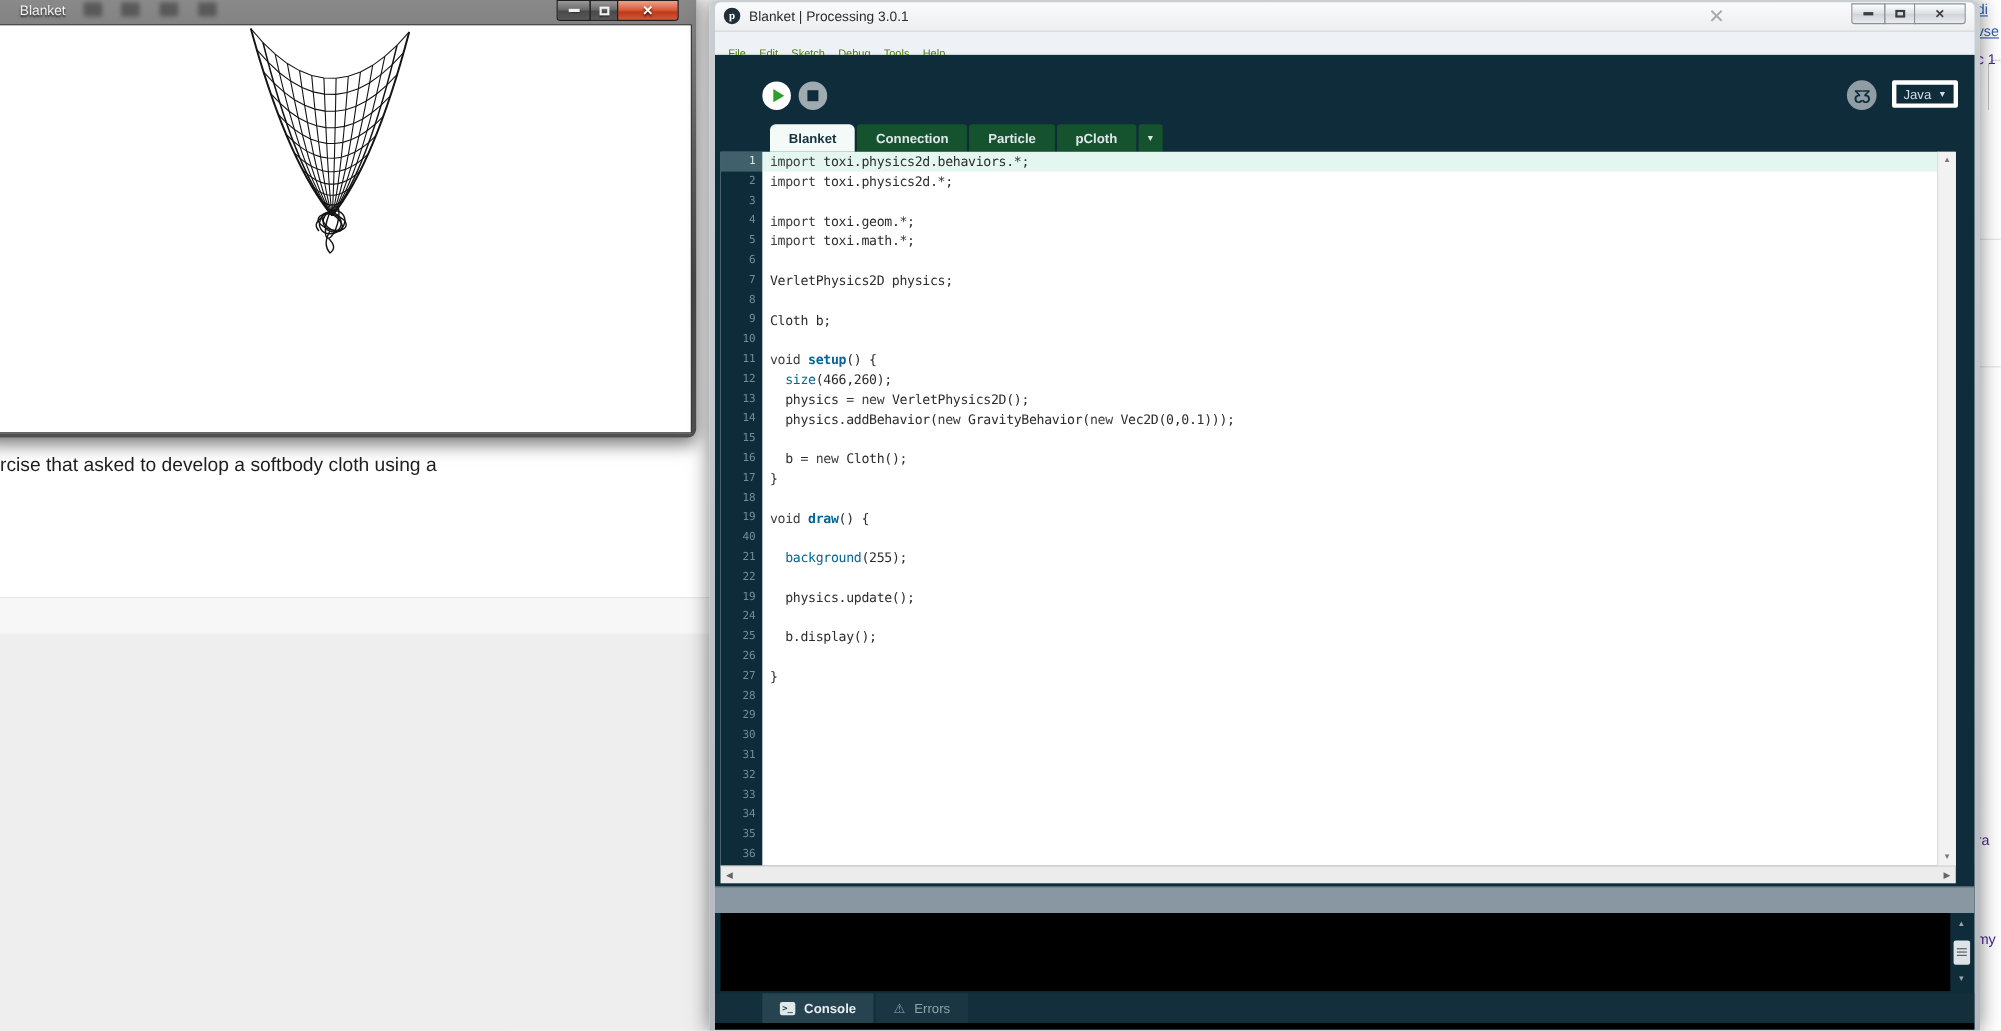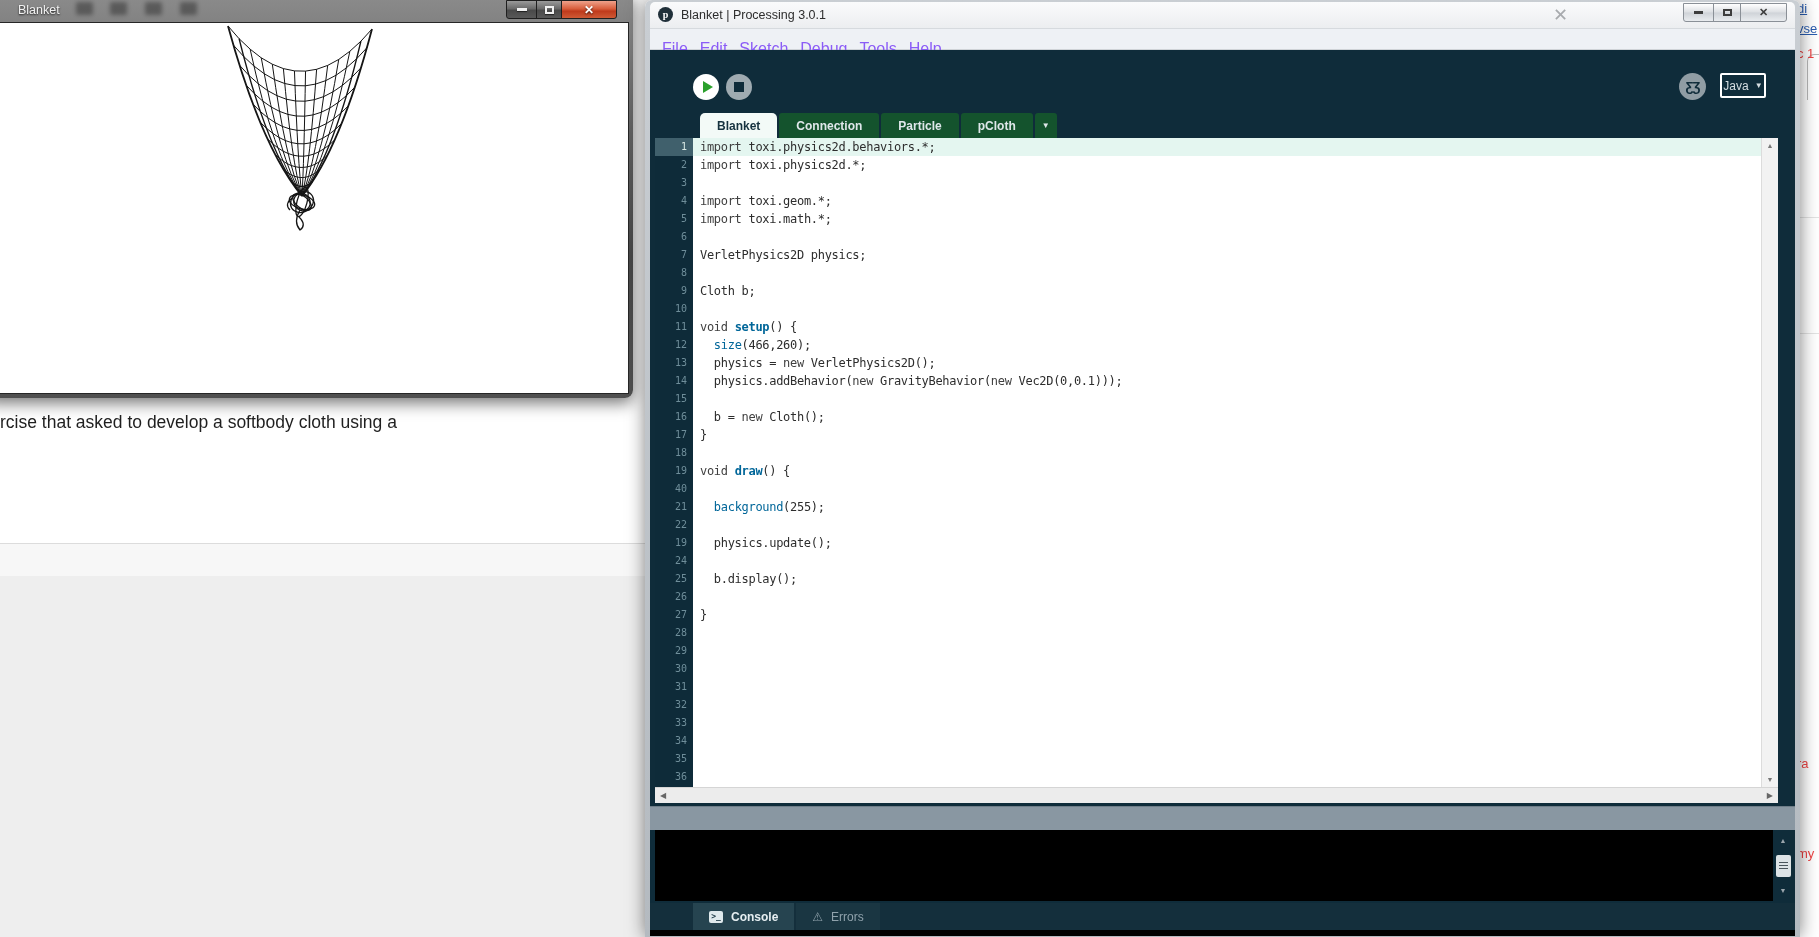--- a/index.html
+++ b/index.html
@@ -6,21 +6,21 @@
   html,body { width:1819px; height:937px; overflow:hidden; background:#fff;
               font-family:"Liberation Sans", sans-serif; }
   .abs { position:absolute; }
   #stage { position:relative; width:1819px; height:937px; background:#fff; }
 
   
   #bg-band-line { left:0; top:543px; width:656px; height:1px; background:#dcdcdc; }
   #bg-band1 { left:0; top:544px; width:656px; height:32px; background:#f7f7f7; }
   #bg-band2 { left:0; top:576px; width:656px; height:361px; background:#eeeeee; }
   #bg-paragraph { left:0; top:412px; font-size:17.5px; color:#1f1f1f; white-space:nowrap; }
-  .frag { position:absolute; white-space:nowrap; font-size:13px; color:#ef4444; }
+  .frag { position:absolute; white-space:nowrap; font-size:13px; color:#4c1d95; }
   .frag.link { color:#2a5db0; text-decoration:underline; }
   .rline { position:absolute; left:1800px; width:19px; height:1px; background:#e3e3e3; }
   #searchbox-corner { left:1807px; top:54px; width:12px; height:46px;
       border-left:1px solid #b9b9b9; border-top:1px solid #b9b9b9; border-top-left-radius:7px; }
 
   
   #sketch-win { left:-16px; top:-8px; width:649px; height:406px; border-radius:8px;
       background:linear-gradient(#8c8c8c,#5f5f5f 35%,#464646 65%,#505050);
       box-shadow:0 5px 16px rgba(0,0,0,.55); padding:30px 4px 4px 4px; }
   #sketch-title { position:absolute; left:34px; top:11px; color:#f2f2f2; font-size:12.5px;
@@ -56,36 +56,36 @@
       display:flex; align-items:center; justify-content:center;
       background:linear-gradient(#ffffff,#dcdfe3 48%,#cfd3d8 52%,#e9ecef); }
   .cbtn:first-child { border-bottom-left-radius:3px; }
   .cbtn:last-child { border-bottom-right-radius:3px; }
   .cg-min { width:9px; height:3px; background:#3d3d3d; }
   .cg-max { width:9px; height:7px; border:2px solid #3d3d3d; }
   .cg-x { color:#3d3d3d; font-size:11px; font-weight:bold; }
   #ide-menubar { position:relative; width:1145px; height:22px; background:#eef1f5;
       border-top:1px solid #d6dade; border-bottom:1px solid #cfd3d7;
       display:flex; align-items:center; padding-left:6px; }
-  .menu-item { font-size:16px; color:#8b5cf6; padding:0 6px;margin-top:20px; }
+  .menu-item { font-size:10px; color:#4d7c0f; padding:0 6px;margin-top:20px; }
   #ide-app { position:relative; width:1145px; height:886px; background:#0f2c3a; overflow:hidden; }
 
   
   #btn-run { position:absolute; left:43px; top:24px; width:26px; height:26px; border-radius:50%;
       background:#fff; display:flex; align-items:center; justify-content:center; }
   #btn-run .tri { width:0; height:0; border-left:10px solid #2ba02c; border-top:6px solid transparent;
       border-bottom:6px solid transparent; margin-left:3px; }
   #btn-stop { position:absolute; left:76px; top:24px; width:26px; height:26px; border-radius:50%;
       background:#9fabb1; display:flex; align-items:center; justify-content:center; }
   #btn-stop .sq { width:10px; height:10px; background:#0f2c3a; }
   #btn-debug { position:absolute; left:1029px; top:23px; width:27px; height:27px; border-radius:50%;
       background:#909da4; color:#0f2c3a; font-size:13px; font-weight:bold; letter-spacing:-1px;
       display:flex; align-items:center; justify-content:center; }
-  #mode-btn { position:absolute; left:1070px; top:23px; width:46px; height:25px;
-      border:2px solid #ffffff; border-radius:2px; color:#d6dee2; font-size:12px;
+  #mode-btn { position:absolute; left:1070px; top:23px; width:60px; height:25px;
+      border:4px solid #ffffff; border-radius:2px; color:#d6dee2; font-size:12px;
       display:flex; align-items:center; justify-content:center; gap:6px; }
   #mode-btn .arrow { font-size:8px; }
 
   
   #tabstrip { position:absolute; left:0; top:63px; width:1145px; height:25px;
       display:flex; align-items:flex-end; padding-left:50px; }
   .tab { height:25px; padding:0 17px; display:flex; align-items:center; font-size:12px;
       font-weight:600; color:#dfe7ea; background:#14532d; margin-right:2px;
       border-radius:3px 3px 0 0; }
   .tab.active { background:#f3faf7; color:#16323f; border-radius:5px 5px 0 0; }

